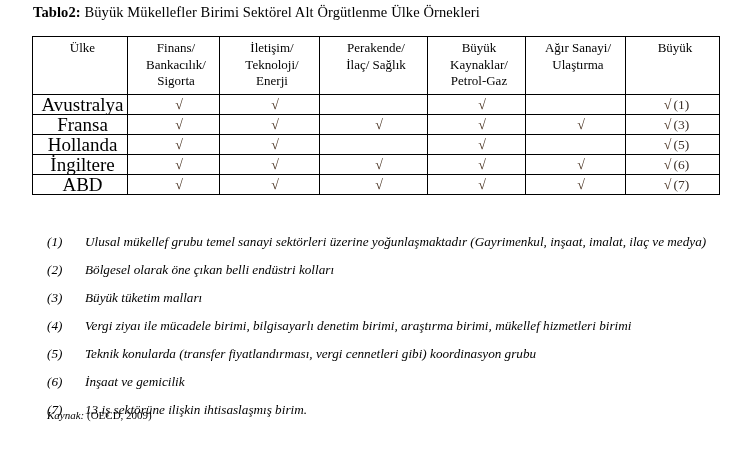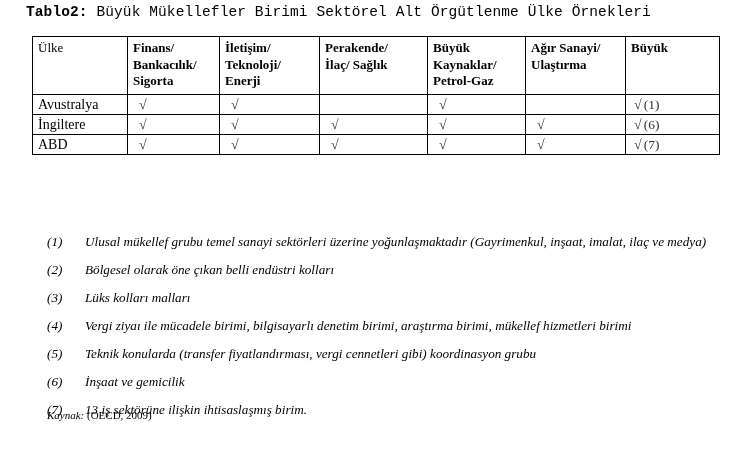--- a/index.html
+++ b/index.html
@@ -12,72 +12,71 @@
     background: #ffffff;
     font-family: "Liberation Serif", "DejaVu Serif", serif;
     color: #000000;
     overflow: hidden;
     position: relative;
   }
 
   
   .table-title {
     position: absolute;
-    left: 26px;
+    left: 33px;
     top: 3px;
     font-size: 14.5px;
     line-height: 18px;
     white-space: nowrap;
     letter-spacing: 0.1px;
-    font-family: Liberation Mono, monospace;
   }
   .table-title .label {
     font-weight: bold;
   }
 
   
   .sector-table {
     position: absolute;
     left: 32px;
     top: 36px;
     width: 687px;
     border-collapse: collapse;
     table-layout: fixed;
     font-size: 13px;
   }
   .sector-table td,
   .sector-table th {
     border: 1px solid #000000;
     padding: 0;
     vertical-align: top;
-    text-align: left;
+    text-align: center;
   }
 
   .sector-table thead th {
     height: 54px;
     padding: 3px 0 0 5px;
-    font-weight: bold;
+    font-weight: normal;
     line-height: 16.5px;
     font-size: 13px;
     vertical-align: top;
   }
   .sector-table thead th.country-head {
     font-weight: normal;
   }
 
   .sector-table tbody td {
     height: 19px;
     line-height: 19px;
     padding: 0 0 0 5px;
     font-size: 13.5px;
     vertical-align: middle;
     white-space: nowrap;
   }
   .sector-table tbody td.country-cell {
-    font-size: 14px;
+    font-size: 19px;
   }
   .sector-table tbody td.mark-cell {
     padding-left: 11px;
     color: #3a2a20;
   }
   .sector-table tbody td.other-cell {
     padding-left: 8px;
   }
   .check {
     font-family: "Liberation Serif", "DejaVu Serif", serif;
@@ -198,22 +197,40 @@
       <td class="country-cell">Avustralya</td>
       <td class="mark-cell"><span class="check">√</span></td>
       <td class="mark-cell"><span class="check">√</span></td>
       <td class="mark-cell"><span class="check"></span></td>
       <td class="mark-cell"><span class="check">√</span></td>
       <td class="mark-cell"><span class="check"></span></td>
       <td class="other-cell"><span class="check">√</span><span class="note-ref">(1)</span></td>
     </tr>
 
 
-
-
+    <tr>
+      <td class="country-cell">Fransa</td>
+      <td class="mark-cell"><span class="check">√</span></td>
+      <td class="mark-cell"><span class="check">√</span></td>
+      <td class="mark-cell"><span class="check">√</span></td>
+      <td class="mark-cell"><span class="check">√</span></td>
+      <td class="mark-cell"><span class="check">√</span></td>
+      <td class="other-cell"><span class="check">√</span><span class="note-ref">(3)</span></td>
+    </tr>
+
+
+    <tr>
+      <td class="country-cell">Hollanda</td>
+      <td class="mark-cell"><span class="check">√</span></td>
+      <td class="mark-cell"><span class="check">√</span></td>
+      <td class="mark-cell"><span class="check"></span></td>
+      <td class="mark-cell"><span class="check">√</span></td>
+      <td class="mark-cell"><span class="check"></span></td>
+      <td class="other-cell"><span class="check">√</span><span class="note-ref">(5)</span></td>
+    </tr>
 
     <tr>
       <td class="country-cell">İngiltere</td>
       <td class="mark-cell"><span class="check">√</span></td>
       <td class="mark-cell"><span class="check">√</span></td>
       <td class="mark-cell"><span class="check">√</span></td>
       <td class="mark-cell"><span class="check">√</span></td>
       <td class="mark-cell"><span class="check">√</span></td>
       <td class="other-cell"><span class="check">√</span><span class="note-ref">(6)</span></td>
     </tr>
@@ -235,21 +252,21 @@
   <div class="footnote">
     <span class="fn-num">(1)</span>
     <span class="fn-text">Ulusal mükellef grubu temel sanayi sektörleri üzerine yoğunlaşmaktadır (Gayrimenkul, inşaat, imalat, ilaç ve medya)</span>
   </div>
   <div class="footnote">
     <span class="fn-num">(2)</span>
     <span class="fn-text">Bölgesel olarak öne çıkan belli endüstri kolları</span>
   </div>
   <div class="footnote">
     <span class="fn-num">(3)</span>
-    <span class="fn-text">Lüks kolları malları</span>
+    <span class="fn-text">Büyük tüketim malları</span>
   </div>
   <div class="footnote">
     <span class="fn-num">(4)</span>
     <span class="fn-text">Vergi ziyaı ile mücadele birimi, bilgisayarlı denetim birimi, araştırma birimi, mükellef hizmetleri birimi</span>
   </div>
   <div class="footnote">
     <span class="fn-num">(5)</span>
     <span class="fn-text">Teknik konularda (transfer fiyatlandırması, vergi cennetleri gibi) koordinasyon grubu</span>
   </div>
   <div class="footnote">

